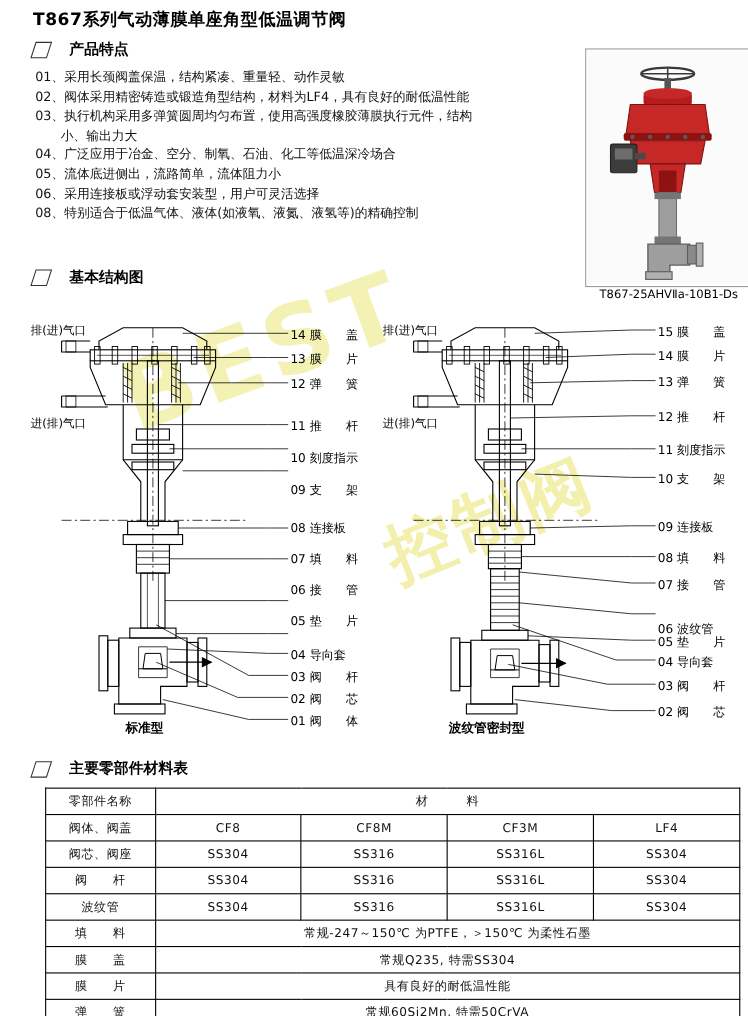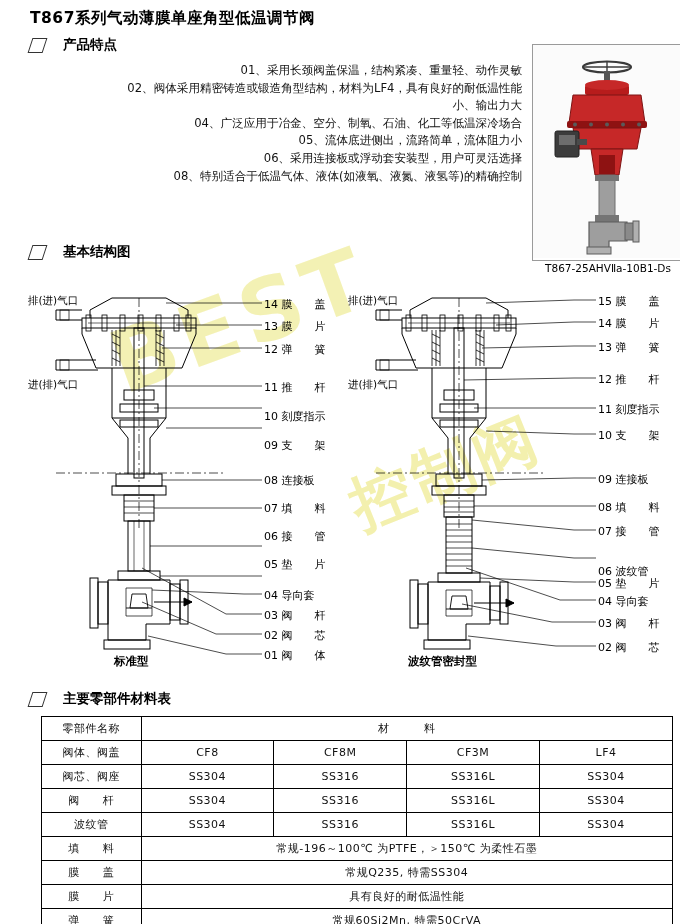--- a/index.html
+++ b/index.html
@@ -25,21 +25,21 @@
   .sec-mark{
     width:13px;height:13px;border:1.3px solid #333;
     transform:skewX(-18deg);
     display:inline-block;
   }
   .sec-title{font-size:13.5px;font-weight:bold;color:#000;}
 
   
   .features{
     position:absolute;left:16px;top:62px;width:490px;
-    font-size:11.6px;line-height:17.6px;color:#111;text-align:right;
+    font-size:11.6px;line-height:17.6px;color:#111;
   }
   .features div{white-space:pre;}
 
   
   .photo-box{
     position:absolute;left:516px;top:44px;width:150px;height:215px;
     border:1px solid #9a9a9a;background:#ffffff;overflow:hidden;
   }
   .photo-caption{
     position:absolute;left:512px;top:262px;width:160px;
@@ -100,20 +100,21 @@
   <div class="main-title">T867系列气动薄膜单座角型低温调节阀</div>
 
   <div class="sec-head" style="left:14px;top:36px;">
     <span class="sec-mark"></span>
     <span class="sec-title">产品特点</span>
   </div>
 
   <div class="features">
     <div>01、采用长颈阀盖保温，结构紧凑、重量轻、动作灵敏</div>
     <div>02、阀体采用精密铸造或锻造角型结构，材料为LF4，具有良好的耐低温性能</div>
+    <div>03、执行机构采用多弹簧圆周均匀布置，使用高强度橡胶薄膜执行元件，结构</div>
     <div>　　小、输出力大</div>
     <div>04、广泛应用于冶金、空分、制氧、石油、化工等低温深冷场合</div>
     <div>05、流体底进侧出，流路简单，流体阻力小</div>
     <div>06、采用连接板或浮动套安装型，用户可灵活选择</div>
     <div>08、特别适合于低温气体、液体(如液氧、液氮、液氢等)的精确控制</div>
   </div>
 
   <div class="photo-box">
     <svg width="148" height="213" viewBox="0 0 148 213">
       <rect x="0" y="0" width="148" height="213" fill="#fbfbfb"></rect>
@@ -421,21 +422,21 @@
         </tr>
         <tr>
           <td class="firstcol">波纹管</td>
           <td>SS304</td>
           <td>SS316</td>
           <td>SS316L</td>
           <td>SS304</td>
         </tr>
         <tr>
           <td class="firstcol">填　　料</td>
-          <td colspan="4">常规-196～100℃ 为PTFE，＞150℃ 为柔性石墨</td>
+          <td colspan="4">常规-247～150℃ 为PTFE，＞150℃ 为柔性石墨</td>
         </tr>
         <tr>
           <td class="firstcol">膜　　盖</td>
           <td colspan="4">常规Q235, 特需SS304</td>
         </tr>
         <tr>
           <td class="firstcol">膜　　片</td>
           <td colspan="4">具有良好的耐低温性能</td>
         </tr>
         <tr>

